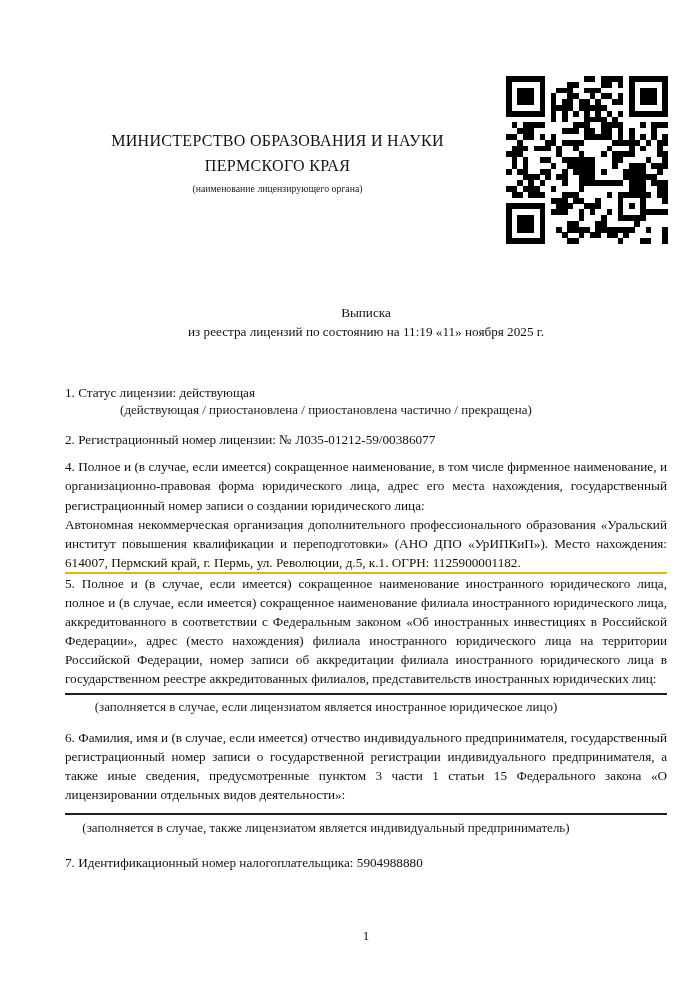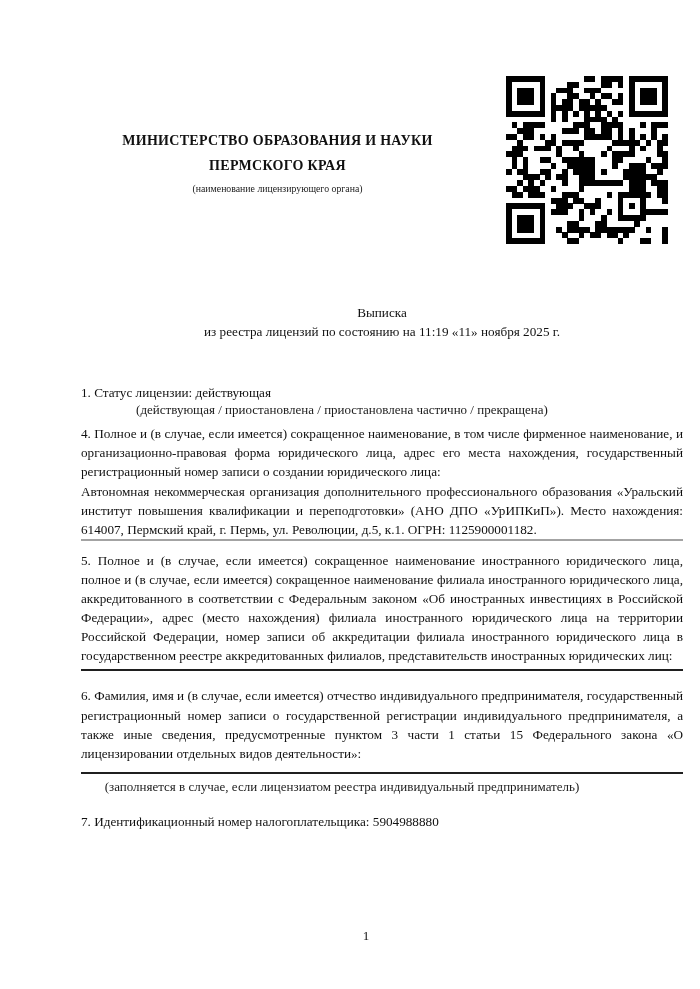--- a/index.html
+++ b/index.html
@@ -18,22 +18,22 @@
   }
   
   .letterhead {
     position: absolute;
     left: 65px;
     top: 128px;
     width: 425px;
     text-align: center;
   }
   .ministry-line {
-    font-size: 14px;
-    font-weight: bold;
+    font-size: 16px;
+    font-weight: normal;
     line-height: 25px;
     letter-spacing: 0.3px;
     white-space: nowrap;
   }
   .letterhead-caption {
     font-size: 9.8px;
     line-height: 12px;
     margin-top: 5px;
     color: #1a1a1a;
   }
@@ -42,49 +42,49 @@
     position: absolute;
     left: 506px;
     top: 76px;
     width: 162px;
     height: 168px;
   }
   .qr svg { display: block; width: 100%; height: 100%; }
   
   .content {
     position: absolute;
-    left: 81px;
+    left: 65px;
     top: 303px;
     width: 602px;
     font-size: 13.2px;
     line-height: 19.1px;
   }
   .doc-title { text-align: center; }
   .para { text-align: justify; }
   .line { white-space: nowrap; }
   .field-caption {
     font-size: 13px;
     line-height: 13px;
     text-align: center;
     padding-right: 80px;   
     color: #1a1a1a;
   }
-  .ruled { border-bottom: 2px solid #a3a3a3; }
+  .ruled { border-bottom: 2px solid #eab308; }
   .rule-line {
     height: 0;
     border-top: 2px solid #1f1f1f;
   }
   
   .m-item1   { margin-top: 42px; }
   .m-cap1    { margin-top: 1px; }
   .m-item2   { margin-top: 14px; }
   .m-item3   { margin-top: 19px; }
   .m-item4   { margin-top: 8px; }
   .m-cap4    { margin-top: 2px; }
-  .m-item5   { margin-top: 10px; }
+  .m-item5   { }
   .m-rule5   { margin-top: 4px; }
   .m-cap5    { margin-top: 5px; }
   .m-item6   { margin-top: 15px; }
   .m-rule6   { margin-top: 9px; }
   .m-cap6    { margin-top: 6px; }
   .m-item7   { margin-top: 19px; }
   .page-number {
     position: absolute;
     left: 65px;
     top: 928px;
@@ -529,29 +529,31 @@
   <div class="content">
 
     <div class="doc-title">
       <div class="line">Выписка</div>
       <div class="line">из реестра лицензий по состоянию на 11:19 «11» ноября 2025 г.</div>
     </div>
 
     <div class="line m-item1">1. Статус лицензии: действующая</div>
     <div class="field-caption m-cap1">(действующая / приостановлена / приостановлена частично / прекращена)</div>
 
+    <div class="line m-item2">2. Регистрационный номер лицензии: № Л035-01212-59/00386077</div>
 
 
     <div class="para m-item4">4. Полное и (в случае, если имеется) сокращенное наименование, в том числе фирменное наименование, и организационно-правовая форма юридического лица, адрес его места нахождения, государственный регистрационный номер записи о создании юридического лица:</div>
     <div class="para ruled">Автономная некоммерческая организация дополнительного профессионального образования «Уральский институт повышения квалификации и переподготовки» (АНО ДПО «УрИПКиП»). Место нахождения: 614007, Пермский край, г. Пермь, ул. Революции, д.5, к.1. ОГРН: 1125900001182.</div>
 
     <div class="para m-item5">5. Полное и (в случае, если имеется) сокращенное наименование иностранного юридического лица, полное и (в случае, если имеется) сокращенное наименование филиала иностранного юридического лица, аккредитованного в соответствии с Федеральным законом «Об иностранных инвестициях в Российской Федерации», адрес (место нахождения) филиала иностранного юридического лица на территории Российской Федерации, номер записи об аккредитации филиала иностранного юридического лица в государственном реестре аккредитованных филиалов, представительств иностранных юридических лиц:</div>
     <div class="rule-line m-rule5"></div>
+    <div class="field-caption m-cap5">(заполняется в случае, если лицензиатом является иностранное юридическое лицо)</div>
 
     <div class="para m-item6">6. Фамилия, имя и (в случае, если имеется) отчество индивидуального предпринимателя, государственный регистрационный номер записи о государственной регистрации индивидуального предпринимателя, а также иные сведения, предусмотренные пунктом 3 части 1 статьи 15 Федерального закона «О лицензировании отдельных видов деятельности»:</div>
     <div class="rule-line m-rule6"></div>
-    <div class="field-caption m-cap6">(заполняется в случае, если лицензиатом реестра индивидуальный предприниматель)</div>
+    <div class="field-caption m-cap6">(заполняется в случае, также лицензиатом является индивидуальный предприниматель)</div>
 
     <div class="line m-item7">7. Идентификационный номер налогоплательщика: 5904988880</div>
   </div>
 
   <div class="page-number">1</div>
 </div>
 
 </body></html>

